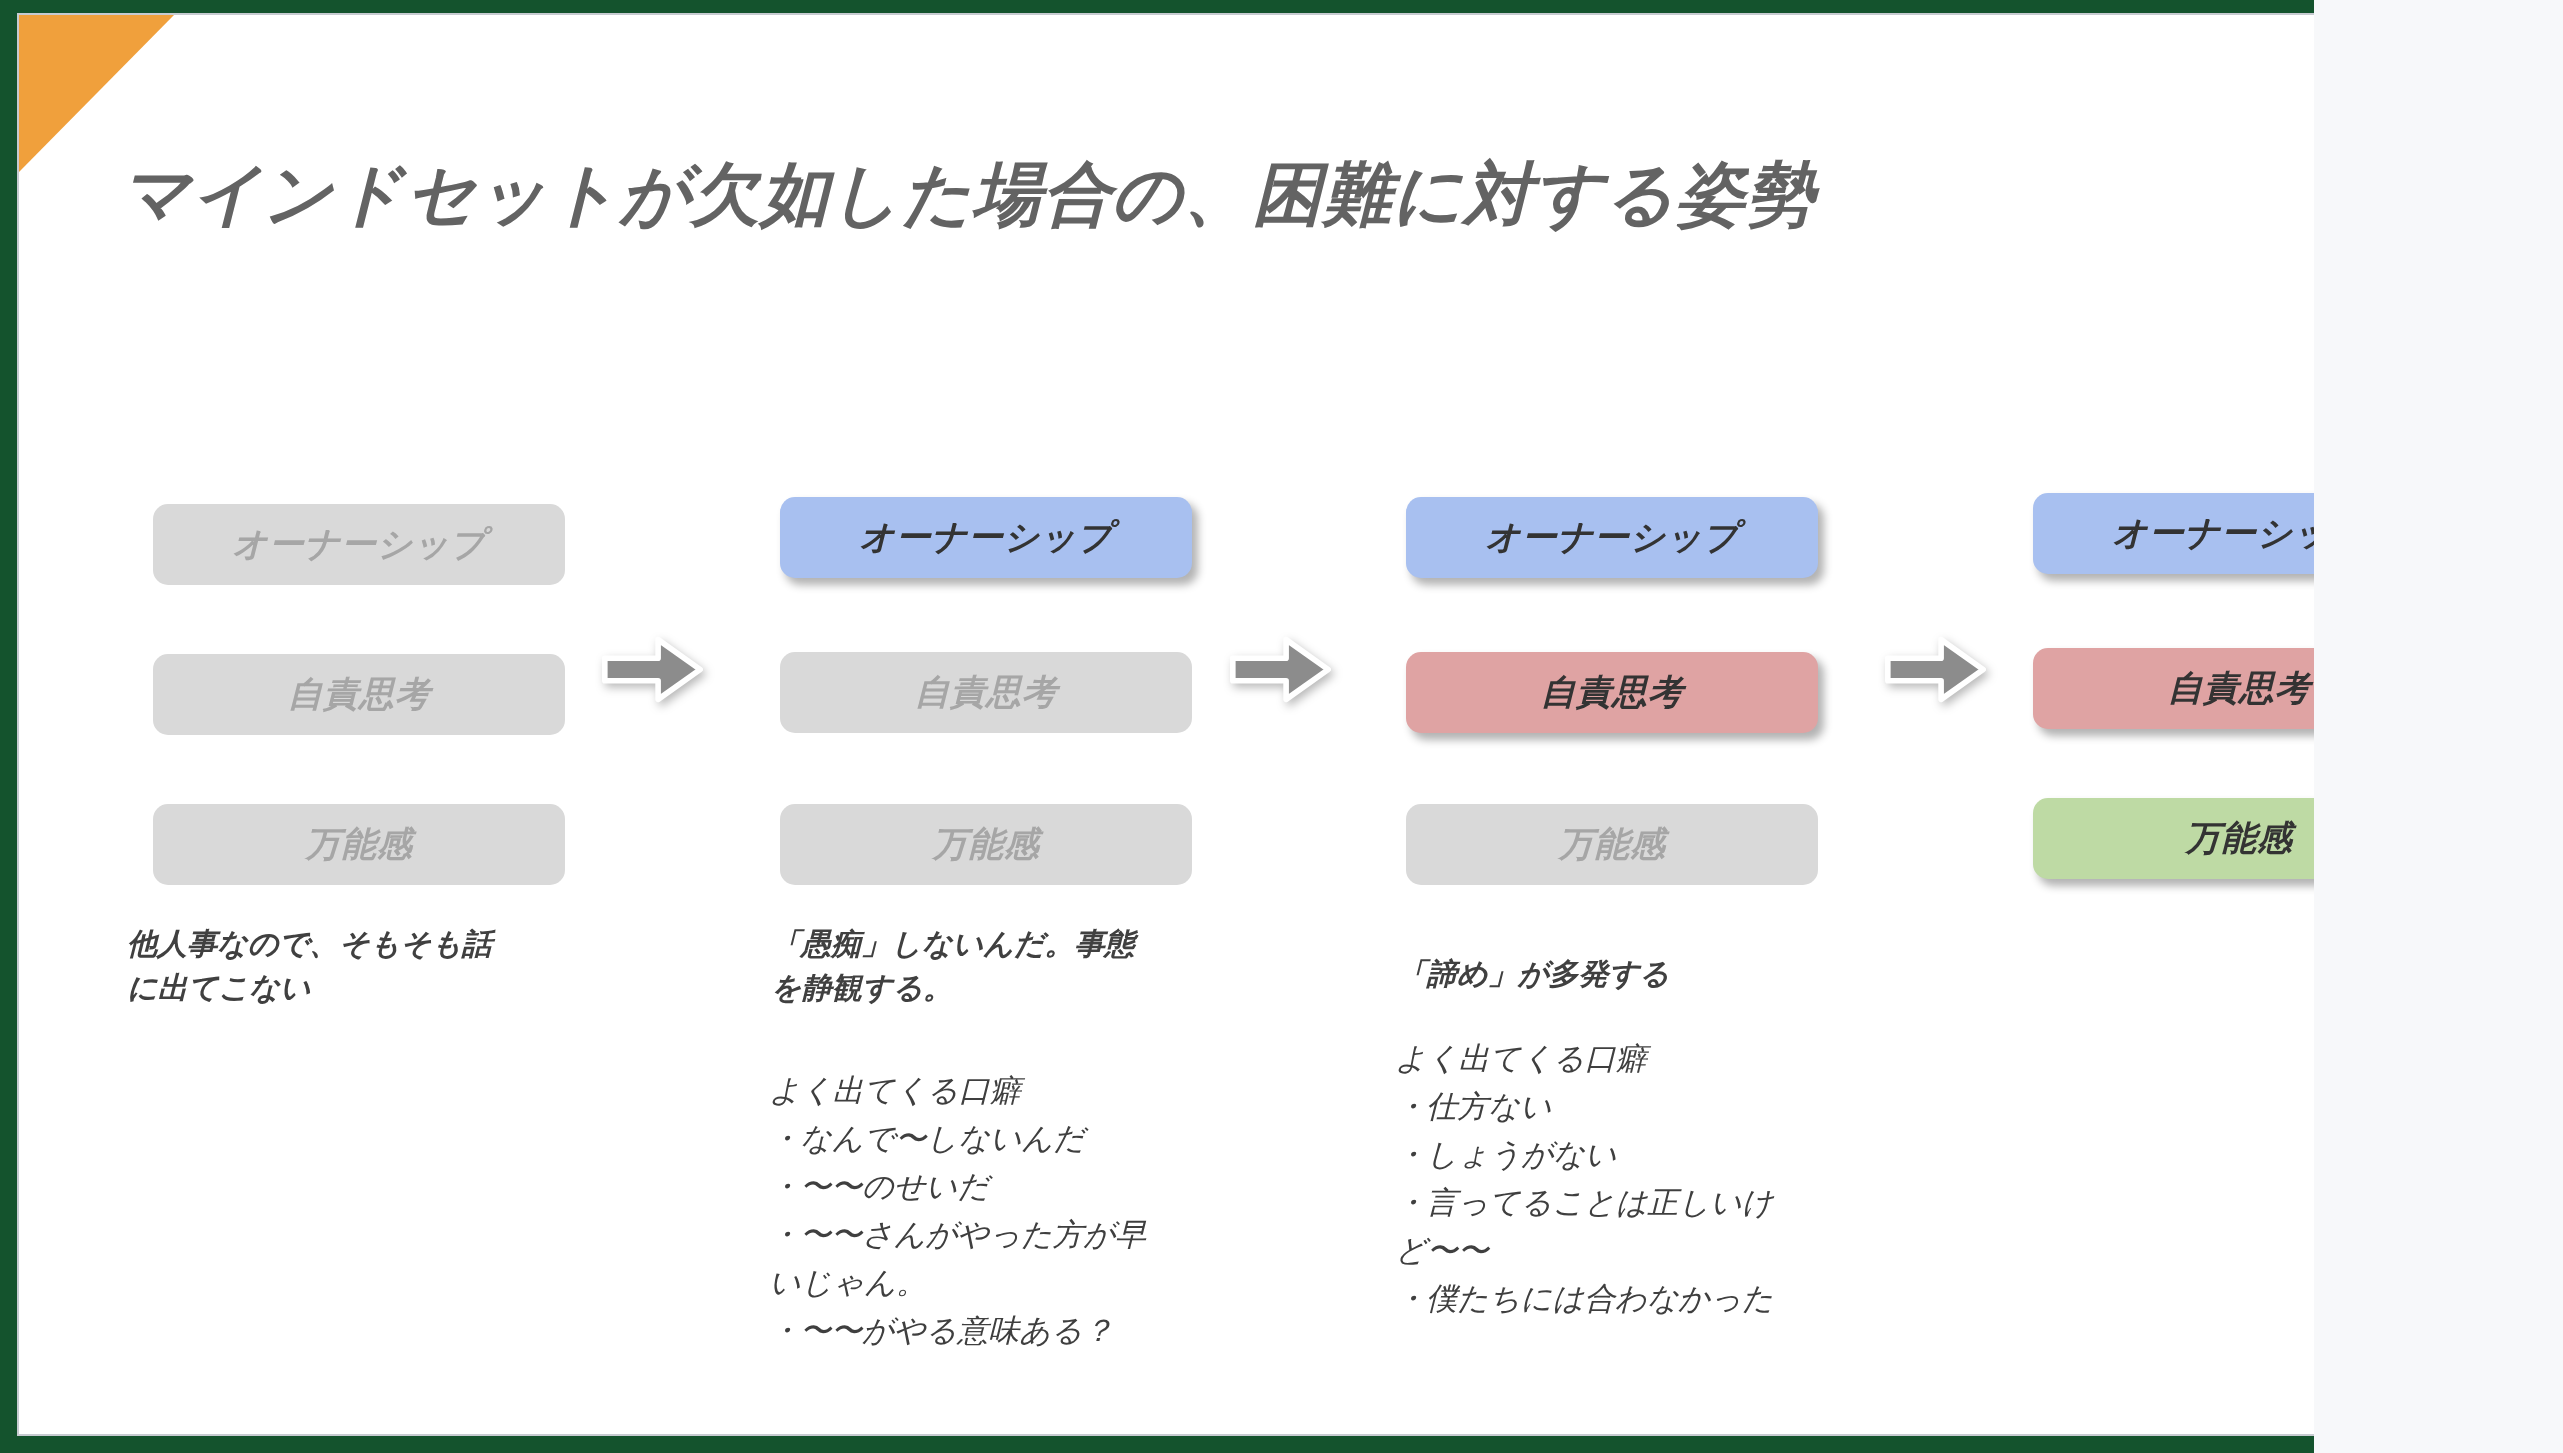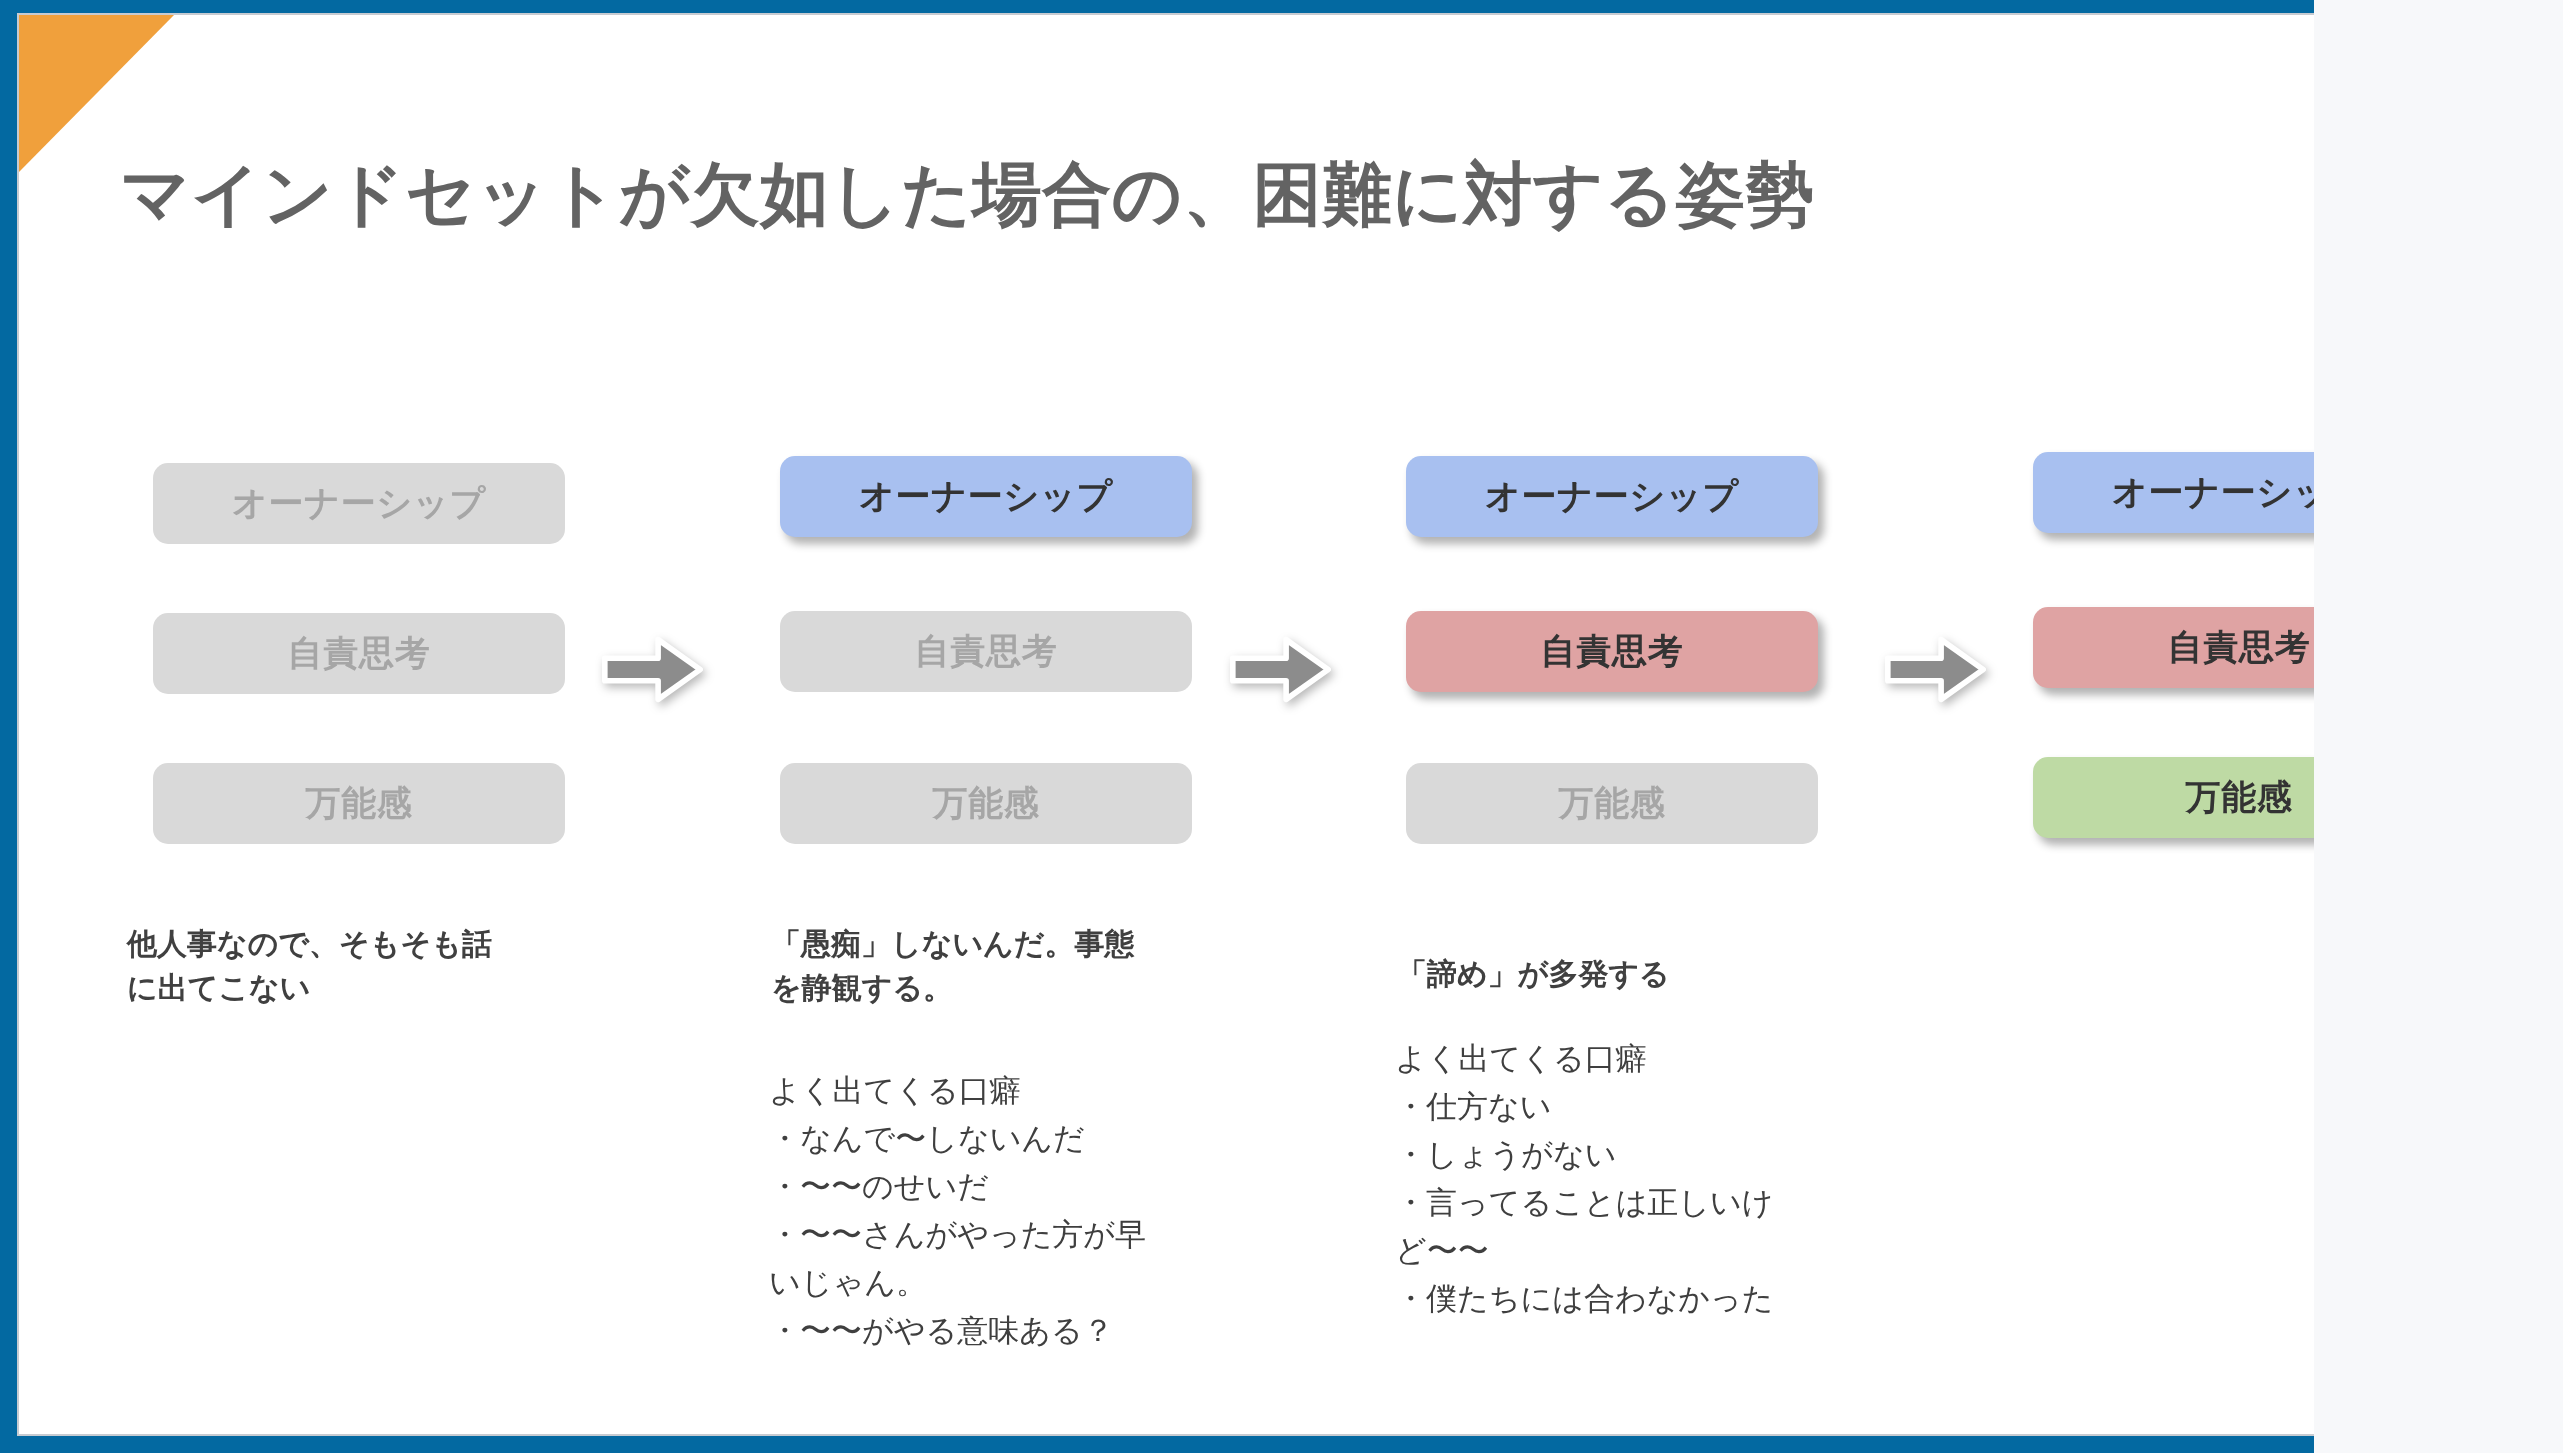--- a/index.html
+++ b/index.html
@@ -6,22 +6,23 @@
   html,body{margin:0;padding:0;background:#f7f8fa;}
   body{
     font-family:"Liberation Sans","DejaVu Sans",sans-serif;
     -webkit-font-smoothing:antialiased;
   }
 
   #slide{
     position:relative;
     width:2314px;
     height:1453px;
-    background:#0369a1;
+    background:#14532d;
     overflow:hidden;
+    font-style:italic;
   }
 
   
   .canvas{
     position:absolute;
     left:17px; top:13px;
     width:2527px; height:1423px;
     background:#ffffff;
     border:2.8px solid #c7cbd1;
     box-sizing:border-box;
@@ -69,20 +70,21 @@
     width:412px;
     height:81px;
     border-radius:15px;
     display:flex;
     align-items:center;
     justify-content:center;
     font-size:35px;
     font-weight:bold;
     letter-spacing:0.02em;
     box-sizing:border-box;
+    margin-top:41px;
   }
   .pill.r0{ top:448px; }
   .pill.r1{ top:598px; }
   .pill.r2{ top:748px; }
 
   .pill.muted{
     background:#d9d9d9;
     color:#a6a6a6;
   }
   .pill.shadow{

